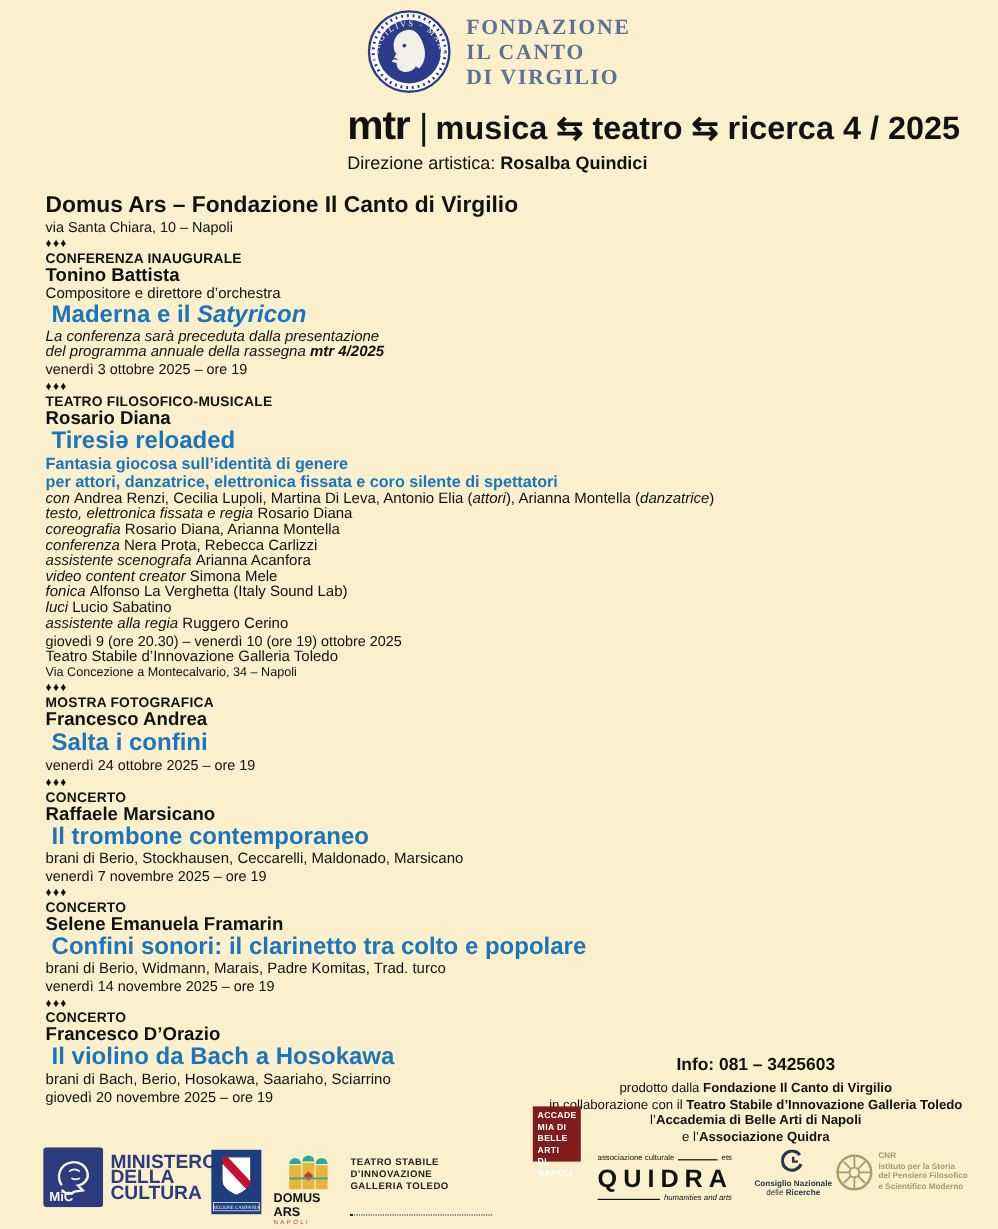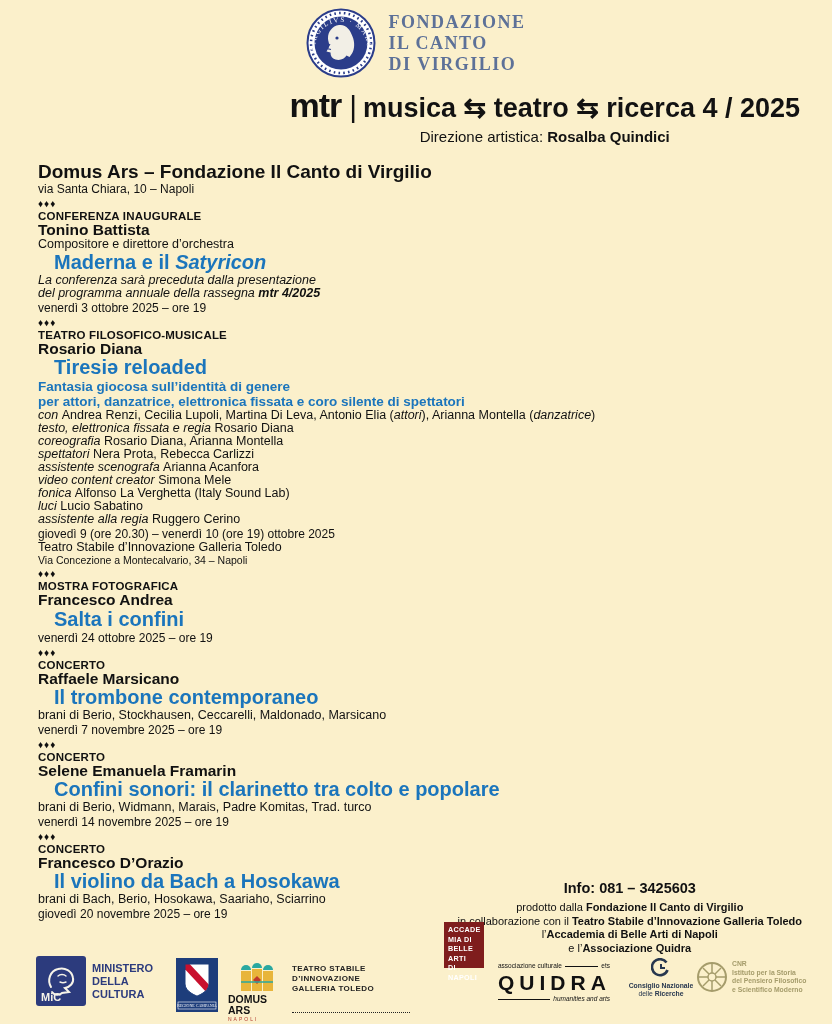--- a/index.html
+++ b/index.html
@@ -13,52 +13,52 @@
   .run-b{font-weight:bold}
   .run-bi{font-weight:bold;font-style:italic}
 
   
   .brand{position:absolute;top:8px;left:0;right:0;display:flex;justify-content:center;align-items:center;gap:12px}
   .coin{width:70px;height:70px;flex:0 0 auto}
   .brand-name{
     font-family:"Liberation Serif", serif;color:#5d7198;
     font-size:18px;line-height:21px;letter-spacing:1.5px;font-weight:600;
   }
-  .title-block{position:absolute;top:86px;right:32px;text-align:center}
+  .title-block{position:absolute;top:86px;right:32px;text-align:left}
   .title-main{font-weight:bold;color:#121212;white-space:nowrap}
   .title-mtr{font-size:34px;letter-spacing:-1px}
   .title-bar{font-size:30px;font-weight:400;padding:0 6px 0 8px}
   .title-rest{font-size:27px}
   .direction{font-size:15px;margin-top:3px;color:#121212}
   .direction b{font-weight:bold}
 
   
   .content{position:absolute;left:38px;top:162px;width:620px}
   .venue-name{font-size:19px;line-height:20px;font-weight:bold}
   .venue-addr{font-size:12px;line-height:14px}
   .sep{font-size:10px;line-height:11px;font-weight:bold;letter-spacing:1px;margin:2px 0 1px}
   .cat{font-size:11.5px;line-height:12px;font-weight:bold;letter-spacing:.2px}
   .artist{font-size:15.5px;line-height:16px;font-weight:bold}
   .role{font-size:12.5px;line-height:13.5px}
-  .big{font-size:20px;line-height:21px;font-weight:bold;color:#1b75bc;margin:.5px 16px}
+  .big{font-size:20px;line-height:21px;font-weight:bold;color:#1b75bc;margin:.5px 5px}
   .bsub{font-size:13.5px;line-height:15px;font-weight:bold;color:#1b75bc}
   .line{font-size:12.5px;line-height:13px}
   .date{font-size:12px;line-height:13px;margin-top:2px}
   .vline{font-size:12.5px;line-height:13.5px}
   .tiny{font-size:10.5px;line-height:12px}
 
   
   .info-block{position:absolute;right:30px;top:880px;text-align:center}
   .info-phone{font-size:14.5px;font-weight:bold;line-height:17px;margin-bottom:4px}
   .info-line{font-size:11px;line-height:13.5px}
 
   
   .partner{position:absolute}
   .mic{left:36px;top:956px;display:flex;align-items:center;gap:6px}
-  .mic-text{color:#2c3b7d;font-weight:bold;font-size:11px;line-height:13px}
+  .mic-text{color:#2c3b7d;font-weight:bold;font-size:16px;line-height:13px}
   .campania{left:176px;top:958px}
   .domus{left:228px;top:958px;width:58px;text-align:left}
   .domus-name{font-size:10.5px;font-weight:bold;line-height:11px;margin-top:2px}
   .domus-city{font-size:5px;letter-spacing:2px;color:#b03a2e;line-height:7px}
   .galleria{left:292px;top:964px;width:120px}
   .galleria-line{font-size:8px;line-height:10px;font-weight:bold;letter-spacing:.4px;color:#222}
   .galleria-dots{border-top:1.5px dotted #222;margin-top:18px;width:118px}
   .accademia{left:444px;top:922px;width:40px;height:46px;background:#7f1d1d;padding:3px 2px 2px 4px;box-sizing:border-box}
   .accademia div{font-size:7.2px;line-height:9.5px;font-weight:bold;color:#fff;letter-spacing:.3px}
   .quidra{left:498px;top:962px;width:112px}
@@ -127,21 +127,21 @@
 
   <section>
     <div class="cat">TEATRO FILOSOFICO-MUSICALE</div>
     <div class="artist">Rosario Diana</div>
     <div class="big">Tiresiə reloaded</div>
     <div class="bsub">Fantasia giocosa sull’identità di genere</div>
     <div class="bsub">per attori, danzatrice, elettronica fissata e coro silente di spettatori</div>
     <div class="line"><span class="run-i">con </span><span>Andrea Renzi, Cecilia Lupoli, Martina Di Leva, Antonio Elia (</span><span class="run-i">attori</span><span>), Arianna Montella (</span><span class="run-i">danzatrice</span><span>)</span></div>
     <div class="line"><span class="run-i">testo, elettronica fissata e regia </span><span>Rosario Diana</span></div>
     <div class="line"><span class="run-i">coreografia </span><span>Rosario Diana, Arianna Montella</span></div>
-    <div class="line"><span class="run-i">spettatori </span><span>Nera Prota, Rebecca Carlizzi</span></div>
+    <div class="line"><span class="run-i">conferenza </span><span>Nera Prota, Rebecca Carlizzi</span></div>
     <div class="line"><span class="run-i">assistente scenografa </span><span>Arianna Acanfora</span></div>
     <div class="line"><span class="run-i">video content creator </span><span>Simona Mele</span></div>
     <div class="line"><span class="run-i">fonica </span><span>Alfonso La Verghetta (Italy Sound Lab)</span></div>
     <div class="line"><span class="run-i">luci </span><span>Lucio Sabatino</span></div>
     <div class="line"><span class="run-i">assistente alla regia </span><span>Ruggero Cerino</span></div>
     <div class="date">giovedì 9 (ore 20.30) – venerdì 10 (ore 19) ottobre 2025</div>
     <div class="vline">Teatro Stabile d’Innovazione Galleria Toledo</div>
     <div class="tiny">Via Concezione a Montecalvario, 34 – Napoli</div>
   </section>
 

